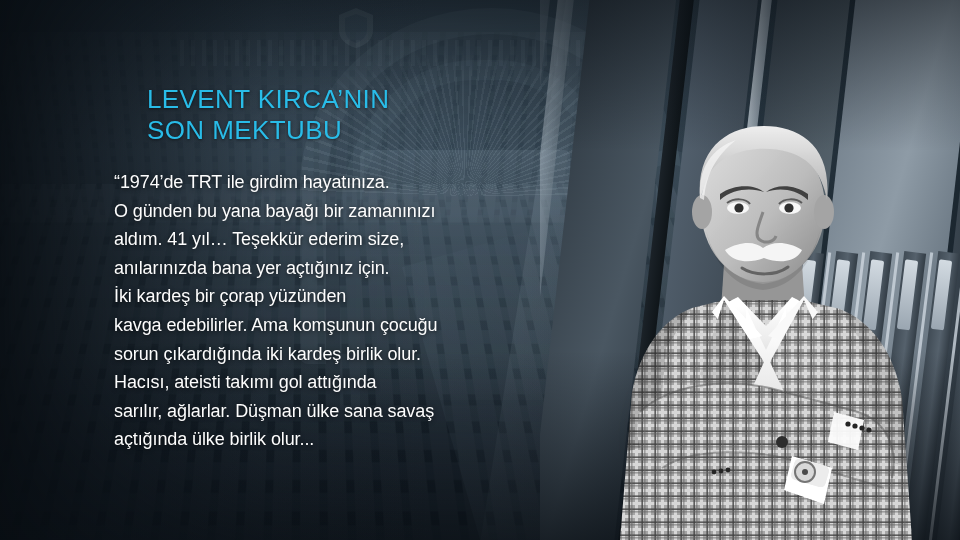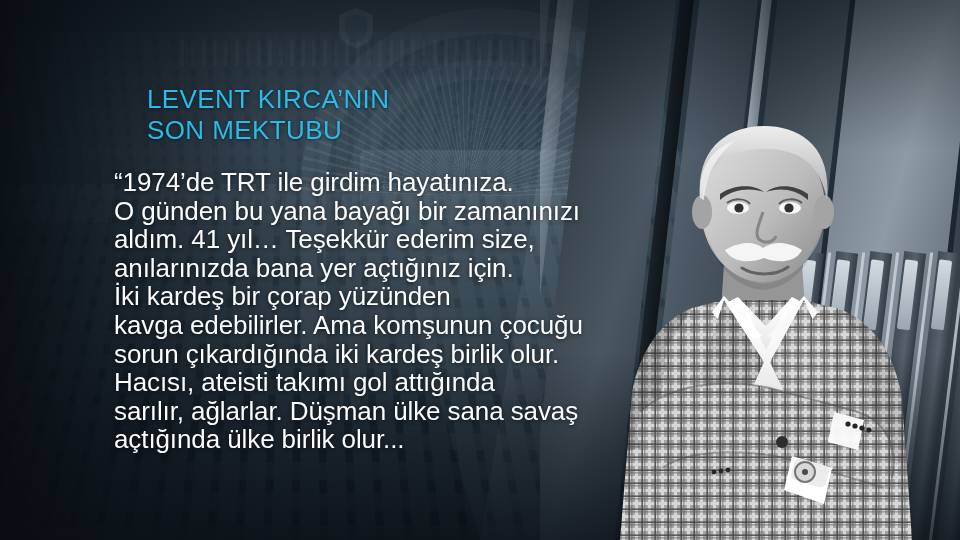--- a/index.html
+++ b/index.html
@@ -159,21 +159,21 @@
     font-size:26px;
     line-height:31px;
     letter-spacing:.4px;
     text-shadow:0 1px 3px rgba(0,0,0,.55);
     white-space:pre-line;
     margin-left:32px;
   }
   .quote{
     position:absolute;left:114px;top:168px;width:520px;
     color:#fdfdfd;
-    font-size:26px;
+    font-size:18px;
     line-height:28.6px;
     letter-spacing:-.1px;
     text-shadow:0 1px 4px rgba(0,0,0,.62);
     white-space:pre-line;
   }
 </style>
 </head>
 <body>
 
 <div id="stage">

